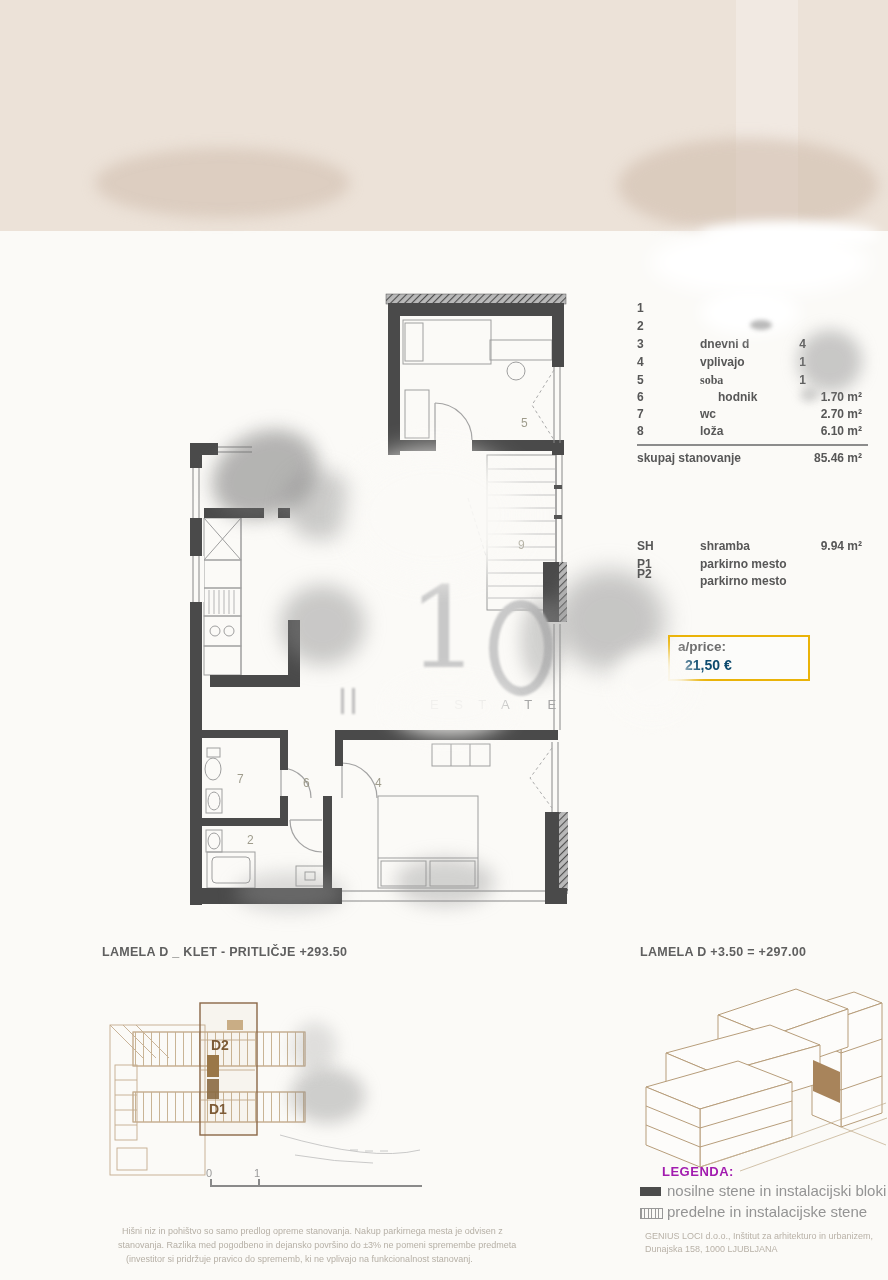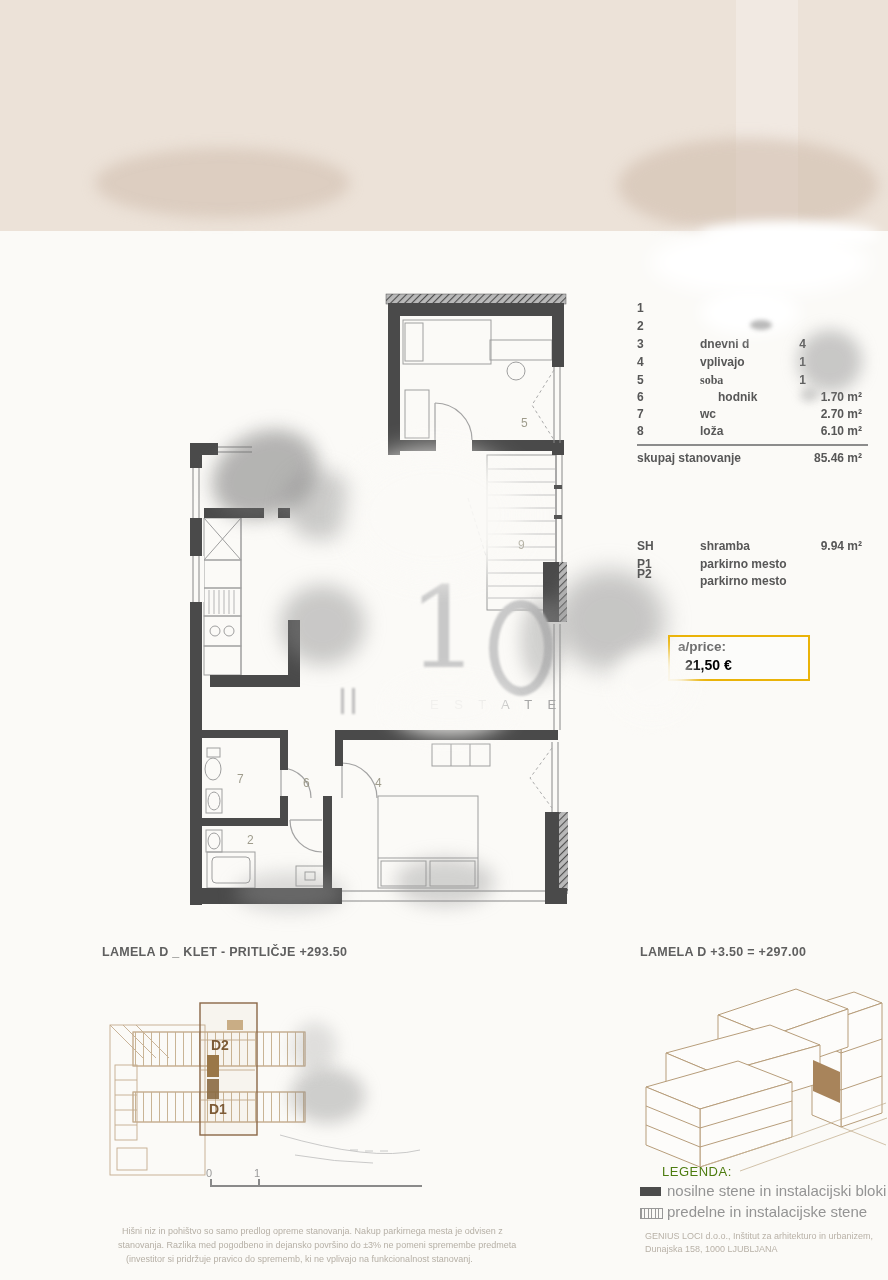--- a/index.html
+++ b/index.html
@@ -12,28 +12,28 @@
   
   .blob{border-radius:50%;pointer-events:none;}
   
   .stx{color:#575757;font-weight:700;font-size:12px;line-height:13px;filter:blur(.3px);white-space:nowrap;}
   .areacell{right:26px;text-align:right;}
   .obsc{padding-right:56px;}
   .rule{background:#8c8c8c;}
   .title{color:#5f5f5f;font-weight:700;font-size:12.5px;letter-spacing:.3px;filter:blur(.35px);white-space:nowrap;}
   .pricebox{left:668px;top:635px;width:138px;height:42px;border:2px solid #eab308;background:rgba(255,255,255,.4);}
   .pricelabel{left:8px;top:2px;font-size:13.5px;color:#6e6e6e;font-weight:600;filter:blur(.35px);}
-  .priceval{left:15px;top:20px;font-size:14px;color:#000000;font-weight:600;filter:blur(.35px);}
+  .priceval{left:15px;top:20px;font-size:14px;color:#0c4a6e;font-weight:600;filter:blur(.35px);}
   
   .wm-big{font-family:"DejaVu Serif",serif;font-size:112px;line-height:1;color:#c8c8c8;filter:blur(1.1px);font-weight:400;}
   .wm-o{width:46px;height:78px;border:9px solid #c9c9c9;border-radius:50%;filter:blur(1.3px);}
   .wm-bar{width:3px;height:26px;background:#bdbdbd;filter:blur(.8px);}
   .wm-estate{font-size:13px;letter-spacing:6px;color:#a5a5a5;filter:blur(.5px);white-space:nowrap;}
   
-  .leg-title{color:#4d7c0f;font-size:13px;font-weight:400;letter-spacing:.5px;filter:blur(.4px);}
+  .leg-title{color:#a21caf;font-size:13px;font-weight:700;letter-spacing:.5px;filter:blur(.4px);}
   .leg-label{color:#949494;font-size:15px;filter:blur(.4px);white-space:nowrap;}
   .leg-sw1{width:21px;height:9px;background:#4c4c4c;}
   .leg-sw2{width:21px;height:9px;border:1px solid #979797;
            background:repeating-linear-gradient(90deg,#9a9a9a 0 1px,transparent 1px 3.5px);}
   .fineprint{font-size:9px;color:#b6b0a6;line-height:14px;filter:blur(.55px);white-space:nowrap;}
   .company{font-size:9px;color:#b9b2a8;line-height:13px;filter:blur(.45px);white-space:nowrap;}
   .scale-num{font-size:11px;color:#9a9a9a;filter:blur(.3px);}
   .scale-line{background:#8a8a8a;}
   svg text{font-family:"Liberation Sans",sans-serif;}
 </style>

